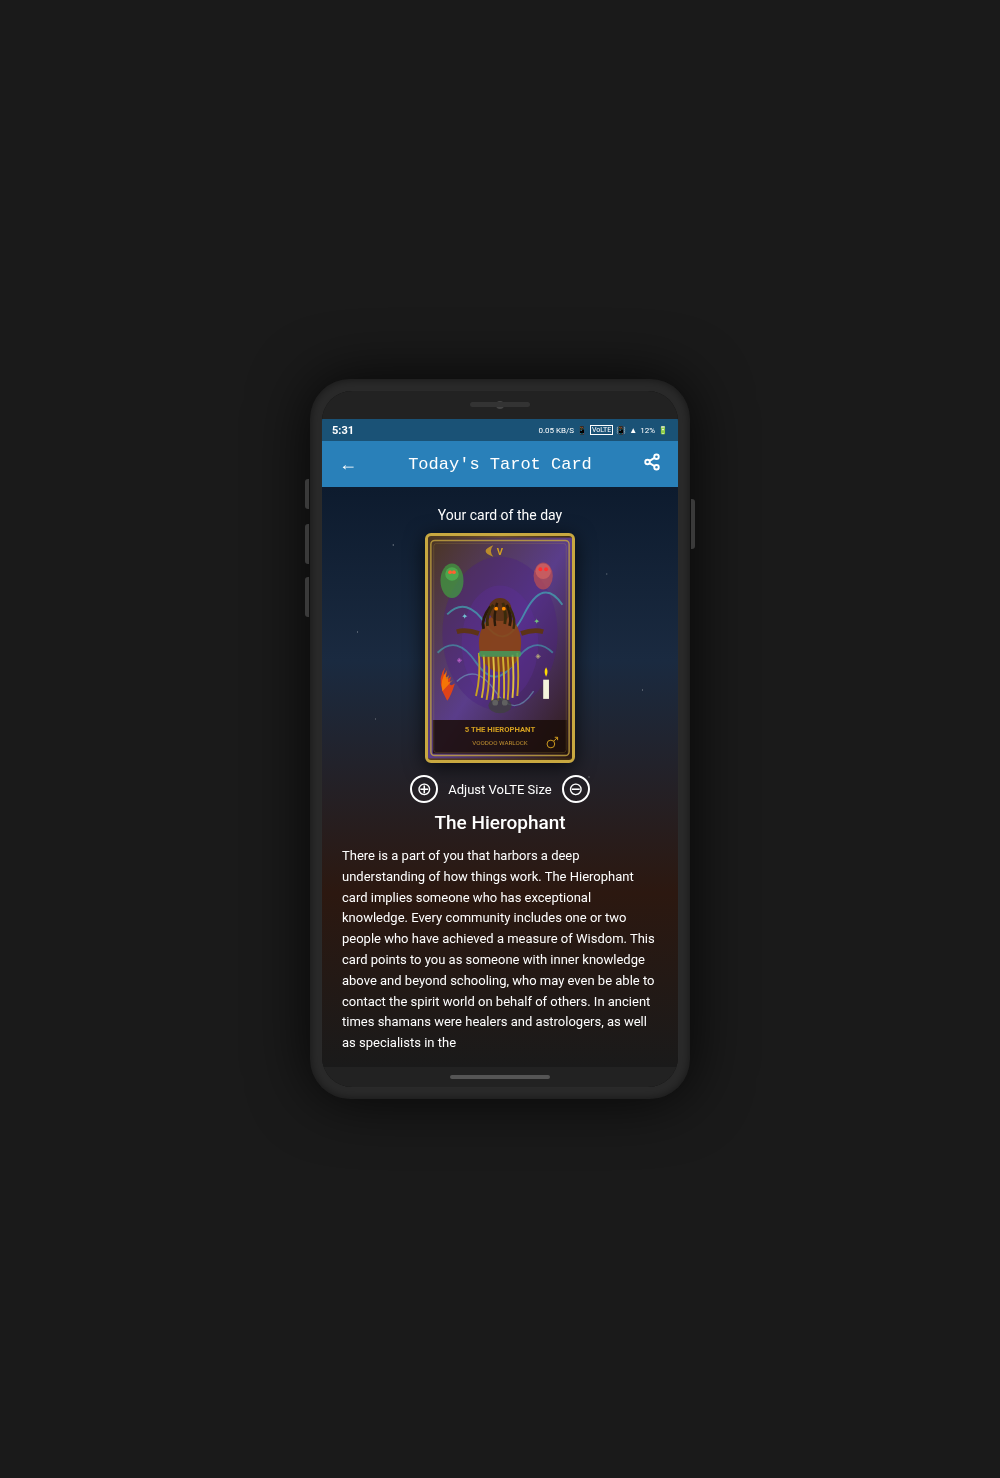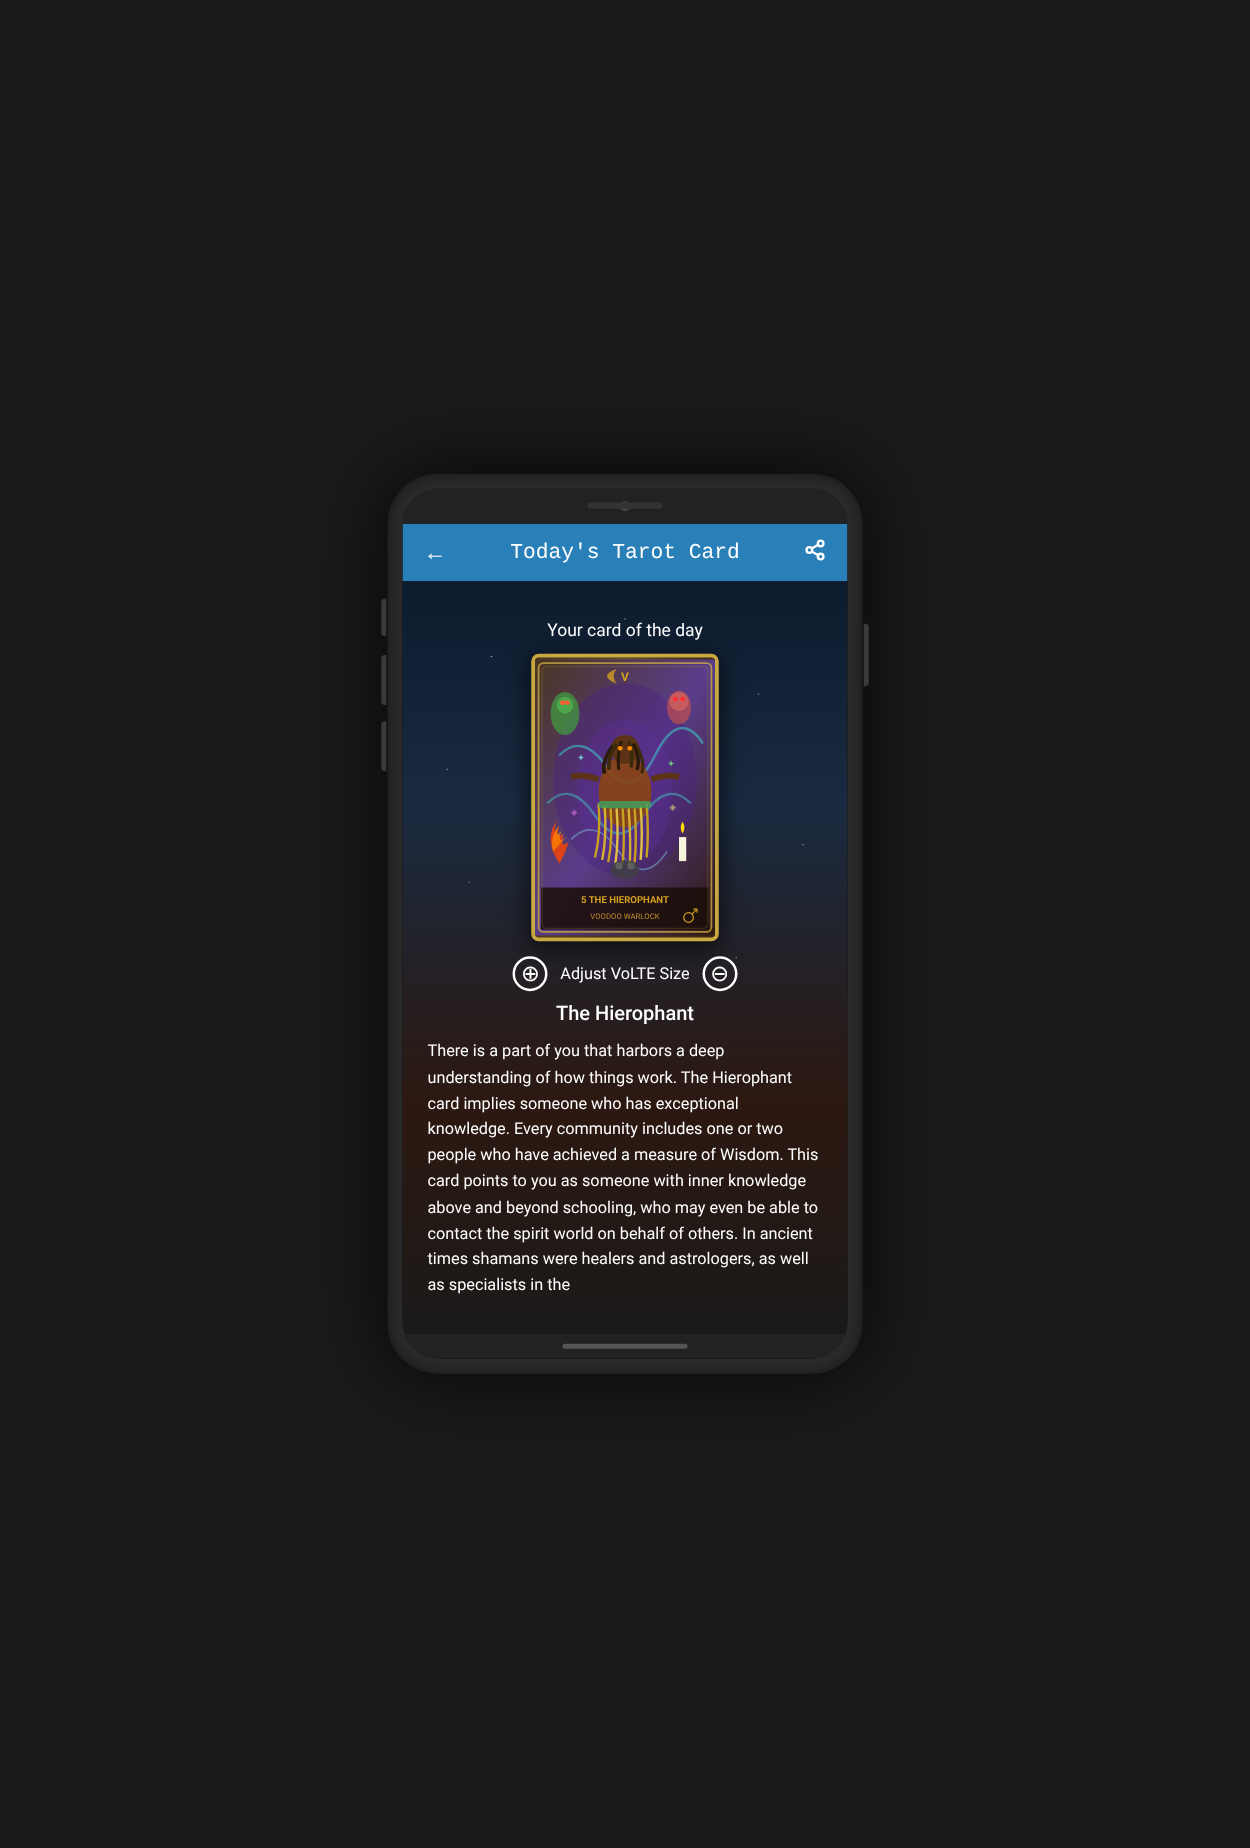--- a/index.html
+++ b/index.html
@@ -150,21 +150,21 @@
         radial-gradient(1px 1px at 90% 35%, rgba(255,255,255,0.5) 0%, transparent 100%),
         radial-gradient(1px 1px at 15% 40%, rgba(255,255,255,0.4) 0%, transparent 100%),
         radial-gradient(1px 1px at 55% 45%, rgba(255,255,255,0.3) 0%, transparent 100%),
         radial-gradient(1px 1px at 75% 50%, rgba(255,255,255,0.4) 0%, transparent 100%);
       pointer-events: none;
     }
 
     .subtitle-text {
       color: white;
       font-size: 14px;
-      margin-top: 32px;
+      margin-top: 20px;
       text-align: left;
       position: relative;
       z-index: 1;
     }
 
     
     .tarot-card-container {
       margin-top: 10px;
       position: relative;
       z-index: 1;
@@ -214,21 +214,21 @@
     }
 
     .font-size-label {
       color: white;
       font-size: 13px;
     }
 
     
     .card-title {
       color: white;
-      font-size: 16px;
+      font-size: 19px;
       font-weight: 500;
       margin-top: 8px;
       text-align: center;
       position: relative;
       z-index: 1;
     }
 
     
     .card-description {
       color: white;
@@ -311,20 +311,32 @@
   <div class="side-button-left-2"></div>
   <div class="side-button-left-3"></div>
 
   <div class="phone-inner">
 
     <div class="phone-top-bar">
       <div class="camera"></div>
       <div class="speaker" style="position:absolute;left:50%;transform:translateX(-30px);top:11px;width:60px;height:5px;background:#333;border-radius:3px;"></div>
     </div>
 
+    <div class="status-bar">
+      <span class="status-time">5:31</span>
+      <div class="status-icons">
+        <span>0.05 KB/S</span>
+        <span>📱</span>
+        <span style="font-size:7px;border:1px solid white;padding:0 1px;">VoLTE</span>
+        <span>📳</span>
+        <span>▲</span>
+        <span>12%</span>
+        <span>🔋</span>
+      </div>
+    </div>
 
     <div class="app-bar">
       <div class="back-icon">←</div>
       <div class="app-bar-title">Today's Tarot Card</div>
       <div class="share-icon">
         
         <svg width="18" height="18" viewBox="0 0 24 24" fill="none" stroke="white" stroke-width="2.5">
           <circle cx="18" cy="5" r="3"></circle>
           <circle cx="6" cy="12" r="3"></circle>
           <circle cx="18" cy="19" r="3"></circle>

